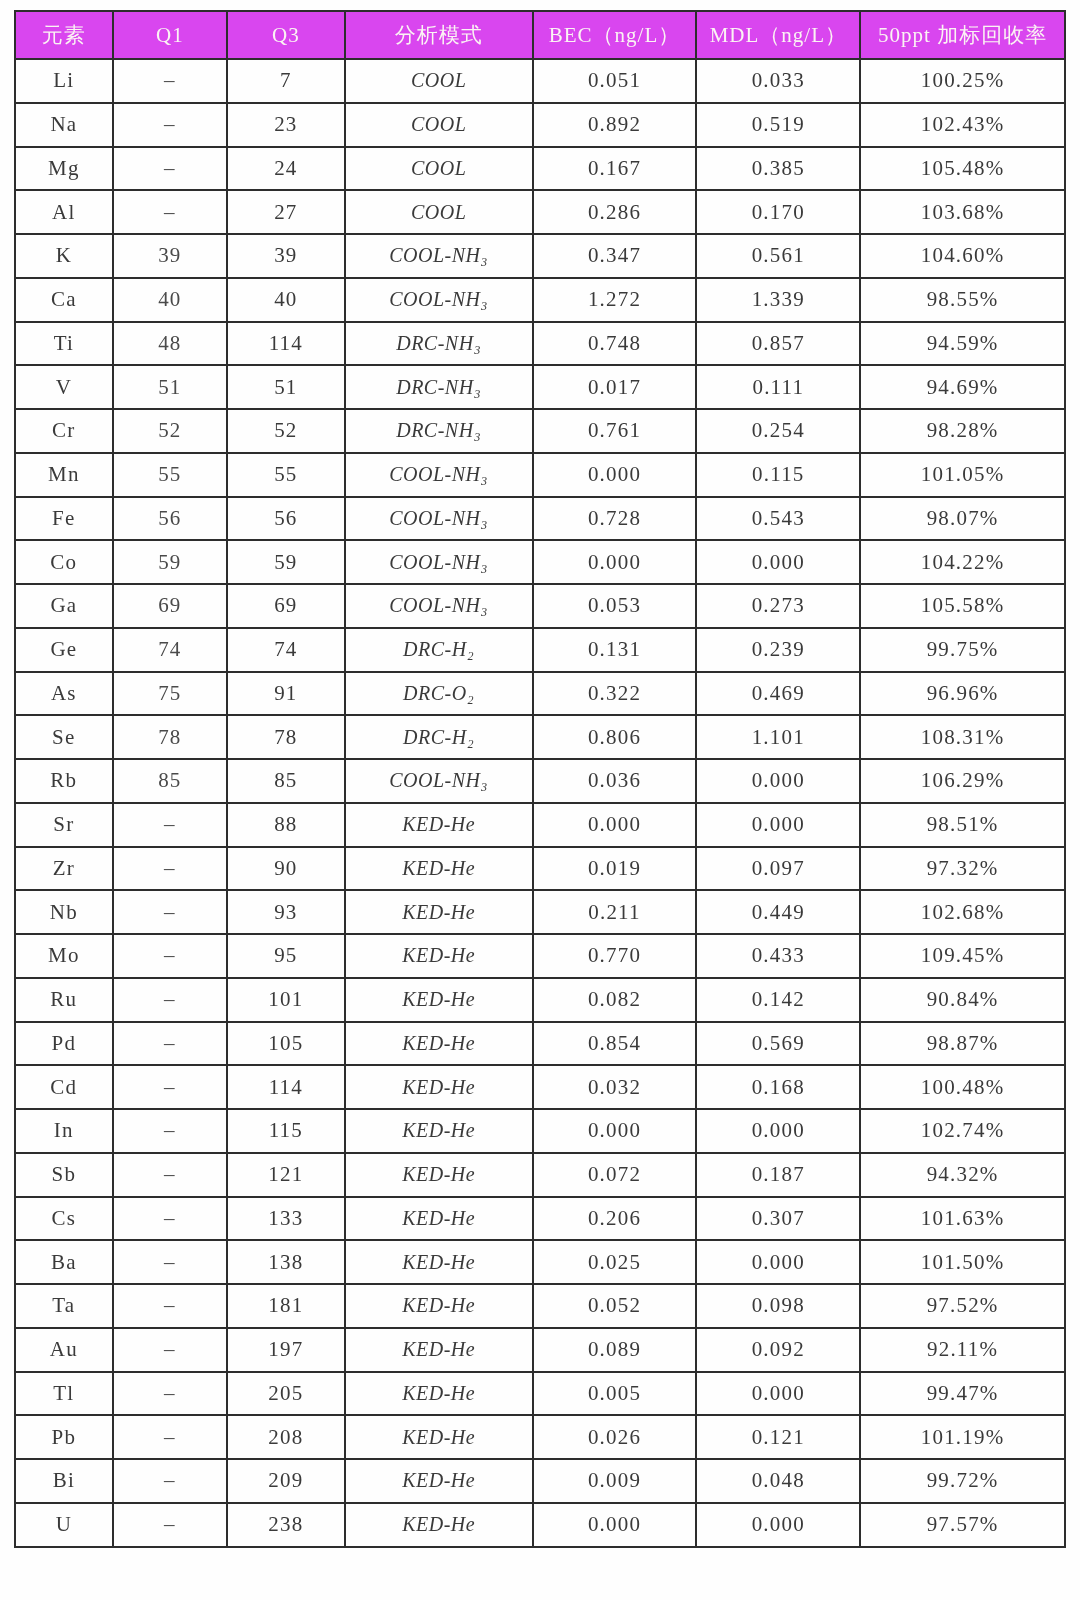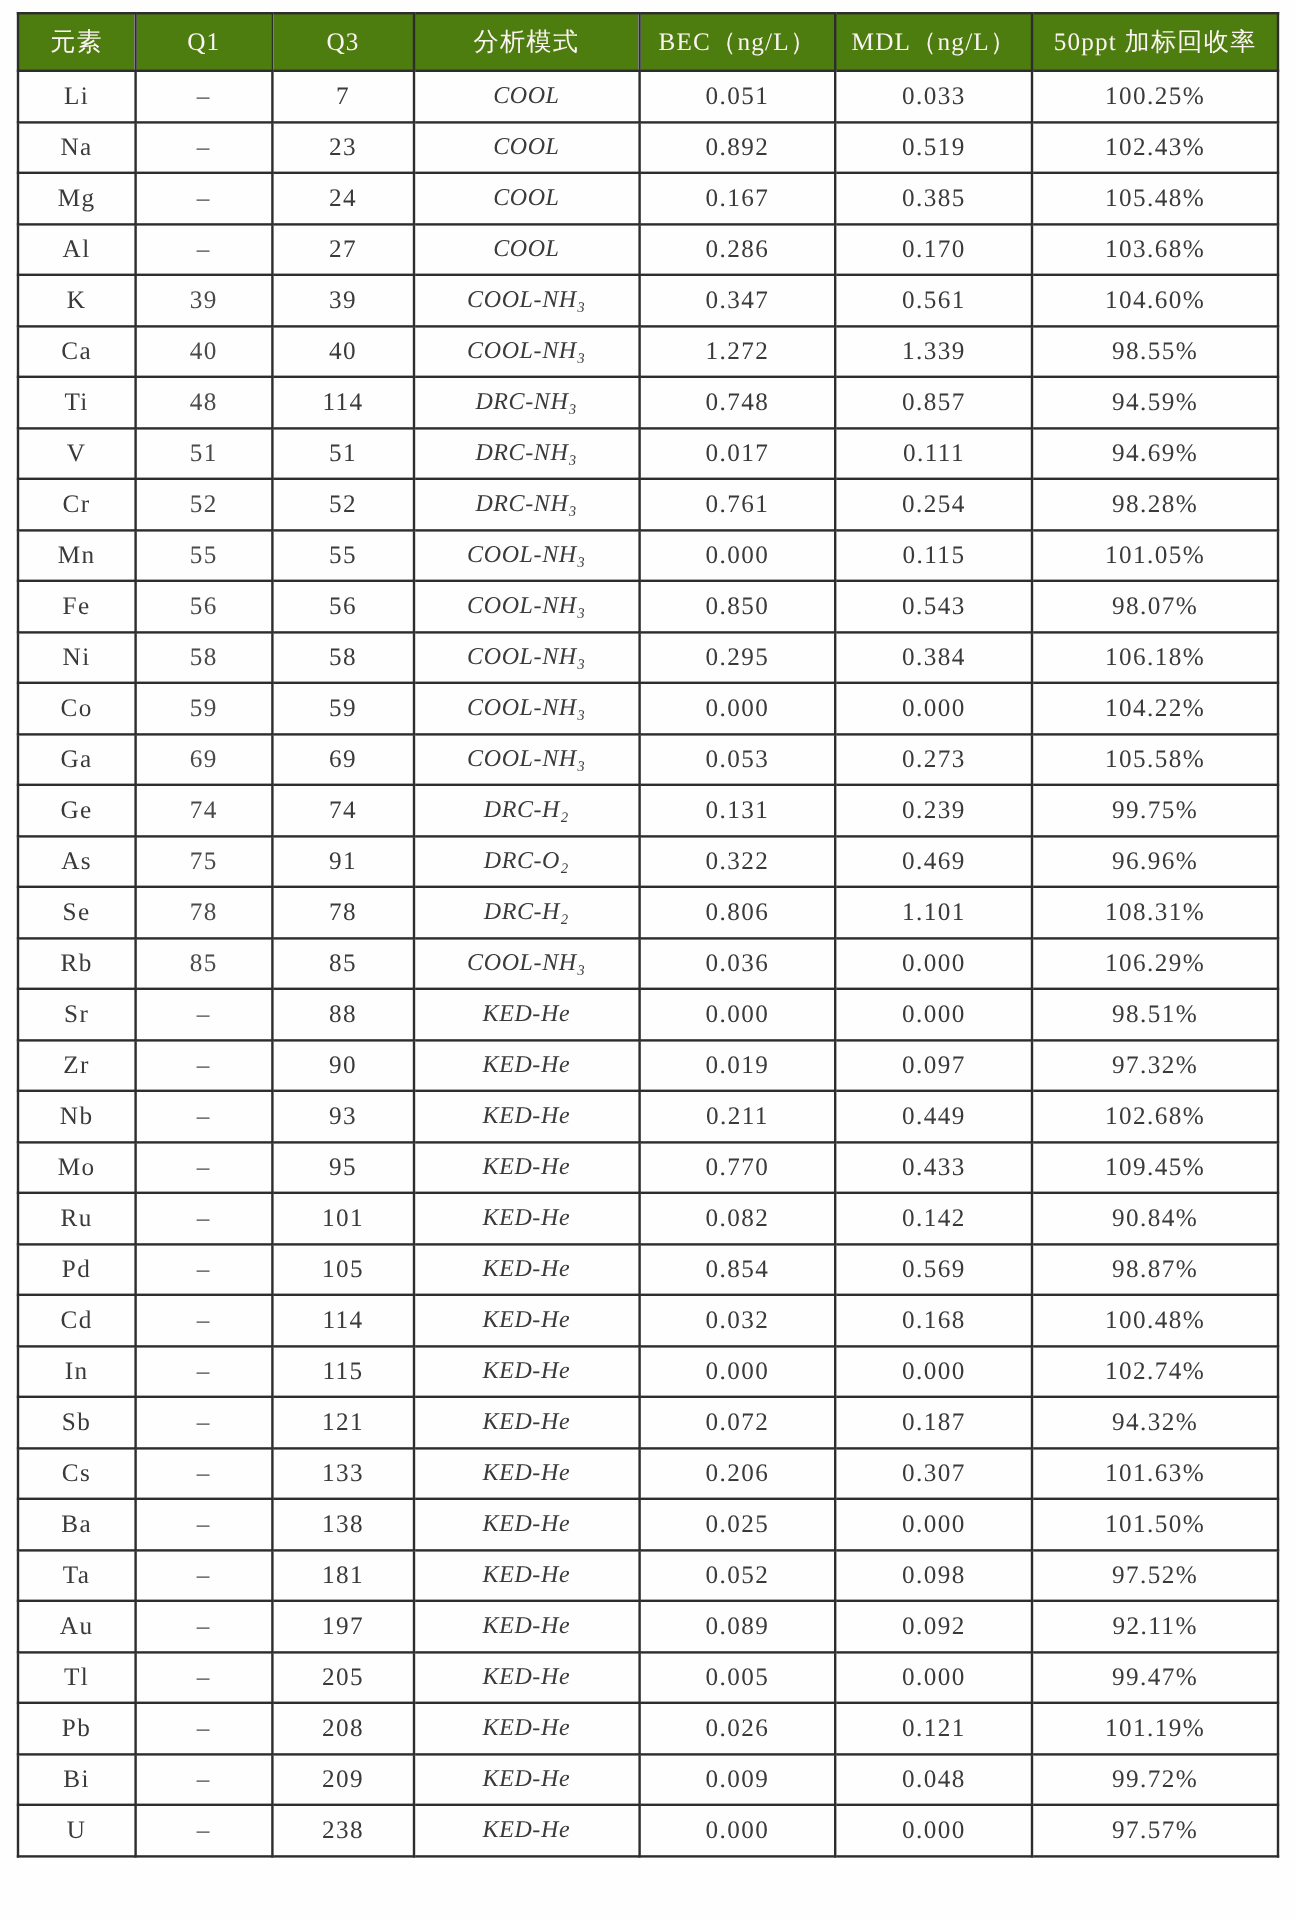--- a/index.html
+++ b/index.html
@@ -34,21 +34,21 @@
     border: 2px solid #2d2d2d;
     text-align: center;
     vertical-align: middle;
     overflow: hidden;
     white-space: nowrap;
   }
   thead tr {
     height: 48px;
   }
   thead th {
-    background: #4d7c0f;
+    background: #d946ef;
     color: #fbf3f3;
     font-size: 21px;
     font-weight: normal;
     letter-spacing: 1px;
   }
   tbody td {
     color: #3a3a3a;
     font-size: 21px;
     letter-spacing: 1.2px;
     background: #fefefe;
@@ -171,32 +171,23 @@
     <td class="c-mode">COOL-NH₃</td>
     <td class="c-bec">0.000</td>
     <td class="c-mdl">0.115</td>
     <td class="c-recovery">101.05%</td>
   </tr>
           <tr>
     <td class="c-element">Fe</td>
     <td class="c-q1">56</td>
     <td class="c-q3">56</td>
     <td class="c-mode">COOL-NH₃</td>
-    <td class="c-bec">0.850</td>
+    <td class="c-bec">0.728</td>
     <td class="c-mdl">0.543</td>
     <td class="c-recovery">98.07%</td>
-  </tr>
-          <tr>
-    <td class="c-element">Ni</td>
-    <td class="c-q1">58</td>
-    <td class="c-q3">58</td>
-    <td class="c-mode">COOL-NH₃</td>
-    <td class="c-bec">0.295</td>
-    <td class="c-mdl">0.384</td>
-    <td class="c-recovery">106.18%</td>
   </tr>
           <tr>
     <td class="c-element">Co</td>
     <td class="c-q1">59</td>
     <td class="c-q3">59</td>
     <td class="c-mode">COOL-NH₃</td>
     <td class="c-bec">0.000</td>
     <td class="c-mdl">0.000</td>
     <td class="c-recovery">104.22%</td>
   </tr>

